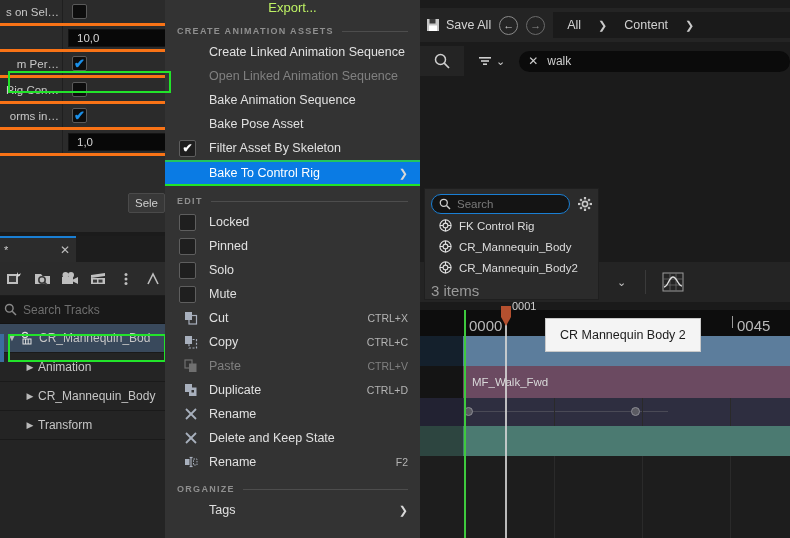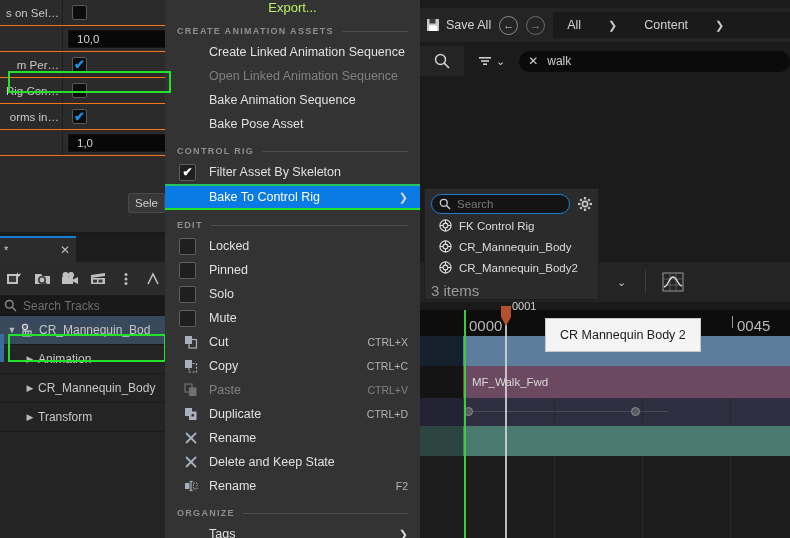--- a/index.html
+++ b/index.html
@@ -11,21 +11,21 @@
   }
   #root { position: relative; width: 790px; height: 538px; }
 
   
   #details-panel {
     position: absolute; left: 0; top: 0; width: 166px; height: 232px;
     background: #2b2b2b;
   }
   .prop-row {
     display: flex; align-items: center;
-    height: 26px; border-bottom: 1px solid #f97316;
+    height: 26px; border-bottom: 3px solid #f97316;
   }
   .prop-label {
     width: 62px; padding-left: 2px;
     color: #c8c8c8; font-size: 11.5px;
     white-space: nowrap; overflow: hidden;
     text-align: right; padding-right: 3px;
   }
   .prop-value { flex: 1; padding-left: 9px; display: flex; align-items: center;
                 border-left: 1px solid #1f1f1f; height: 100%; }
   .ue-check {
@@ -67,21 +67,21 @@
   #seq-toolbar {
     height: 34px; background: #2b2b2b; display: flex; align-items: center;
     padding-left: 2px; gap: 2px; border-bottom: 1px solid #1c1c1c;
   }
   .tb-icon {
     width: 27px; height: 26px; display: flex; align-items: center; justify-content: center;
     color: #bfbfbf;
   }
 
   #track-search {
-    height: 20px; background: #191919; display: flex; align-items: center;
+    height: 28px; background: #191919; display: flex; align-items: center;
     padding-left: 4px; gap: 6px; border-bottom: 1px solid #141414;
   }
   #track-search .ts-text { color: #6e6e6e; font-size: 12px; }
 
   .track-row {
     height: 29px; display: flex; align-items: center;
     border-bottom: 1px solid #1a1a1a; background: #242424;
     color: #c6c6c6; font-size: 12px; white-space: nowrap; overflow: hidden;
   }
   .track-row.root { background: #39495c; padding-left: 4px; }
@@ -100,21 +100,21 @@
   #cb-topbar {
     position: absolute; left: 0; top: 8px; width: 370px; height: 34px;
     background: #242424; display: flex; align-items: center; gap: 8px; padding-left: 6px;
   }
   .cb-save { display: flex; align-items: center; gap: 6px; color: #d4d4d4; font-size: 12.5px; }
   .navbtn { width: 19px; height: 19px; border: 1.5px solid #8a8a8a; border-radius: 50%;
             display: flex; align-items: center; justify-content: center; color: #c9c9c9; font-size: 11px; }
   .navbtn.dim { border-color: #6a6a6a; color: #8d8d8d; }
   #breadcrumb {
     flex: 1; height: 26px; background: #1a1a1a; margin-right: 0;
-    display: flex; align-items: center; gap: 27px; padding-left: 14px;
+    display: flex; align-items: center; gap: 17px; padding-left: 14px;
     color: #d2d2d2; font-size: 12.5px;
   }
   #breadcrumb .sep { color: #c9c9c9; font-size: 11px; }
 
   #cb-searchrow {
     position: absolute; left: 0; top: 46px; width: 370px; height: 30px;
     background: #1b1b1b; display: flex; align-items: center;
   }
   #cb-magnify { width: 44px; height: 30px; background: #242424;
                 display: flex; align-items: center; justify-content: center; color: #cfcfcf; }
@@ -491,24 +491,20 @@
     <div class="ctx-item dim">
       <span class="lbl">Open Linked Animation Sequence</span>
     </div>
     <div class="ctx-item">
       <span class="lbl">Bake Animation Sequence</span>
     </div>
     <div class="ctx-item">
       <span class="lbl">Bake Pose Asset</span>
     </div>
 
-    <div class="ctx-section">
-      <span class="st">CONTROL RIG</span>
-      <span class="line"></span>
-    </div>
     <div class="ctx-item">
       <span class="cbox on">
           <span class="tick">✔</span>
         </span>
       <span class="lbl">Filter Asset By Skeleton</span>
     </div>
     <div class="ctx-item" id="bake-item">
       <span class="lbl">Bake To Control Rig</span>
       <span class="submenu-arrow">❯</span>
     </div>

